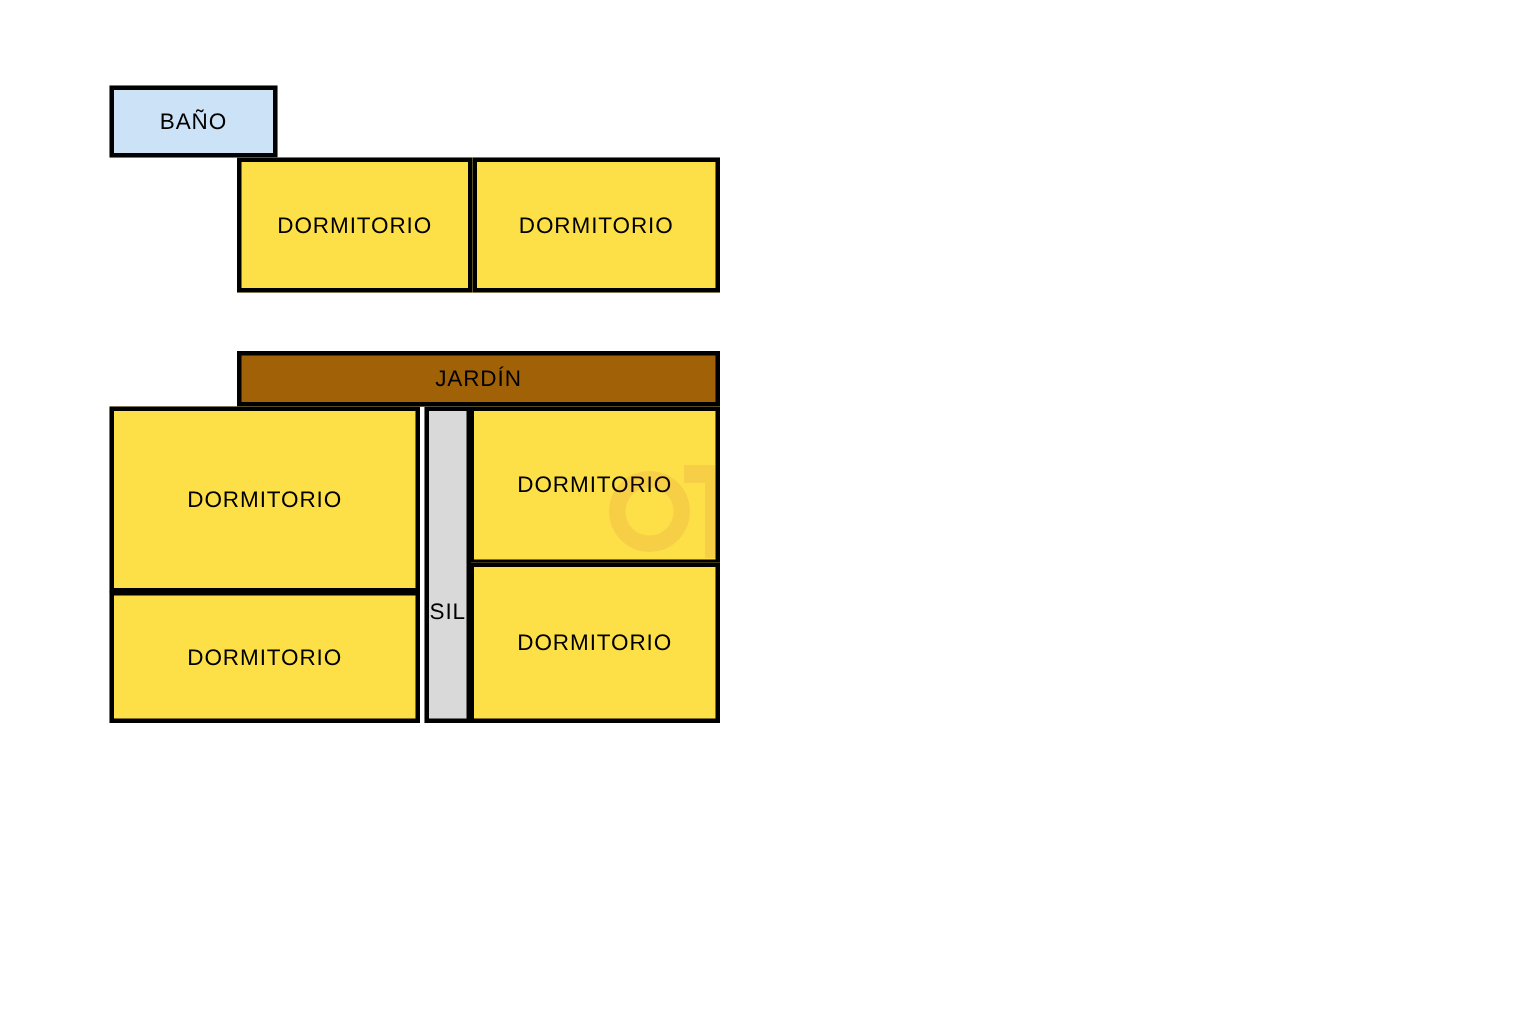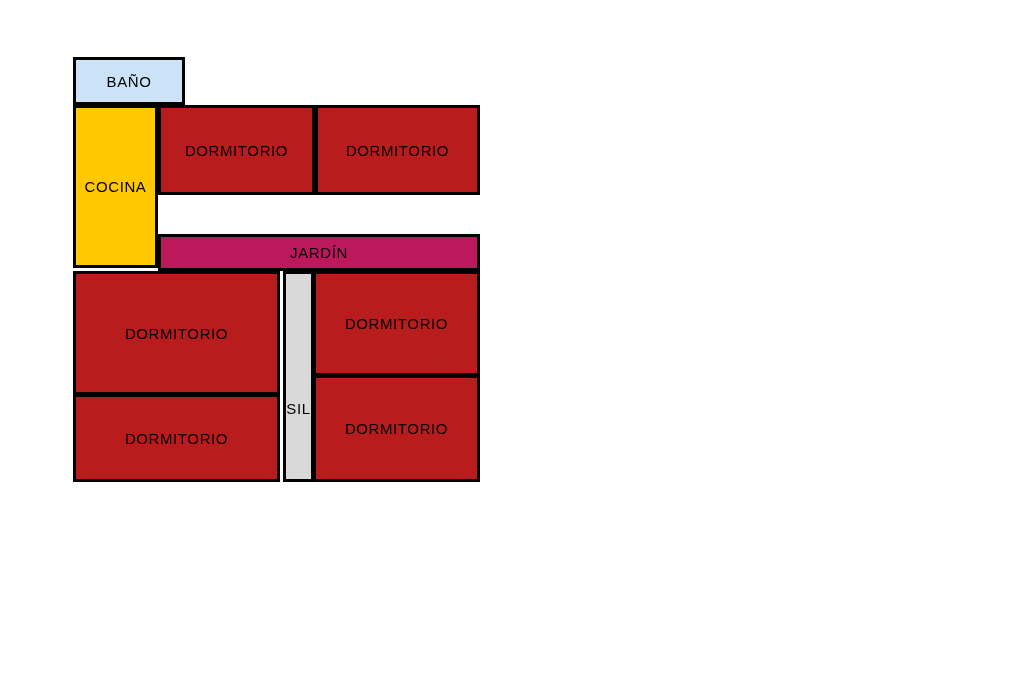--- a/index.html
+++ b/index.html
@@ -37,23 +37,23 @@
     color: #000000;
     letter-spacing: 0.6px;
     white-space: nowrap;
     line-height: 1;
     text-align: center;
   }
 
   
   .fill-bath    { background: #cce2f7; }
   .fill-kitchen { background: #ffc800; }
-  .fill-bed     { background: #b91c1c; }
+  .fill-bed     { background: #fde047; }
   .fill-other   { background: #d9d9d9; }
-  .fill-garden  { background: #be185d; }
+  .fill-garden  { background: #a16207; }
   .fill-hall    { background: #d9d9d9; }
   .label-center { align-items: center; }
 
   
   .hall-label-wrap {
     position: absolute;
     left: 50%;
     top: 50%;
     transform: translate(-50%, -50%);
     width: 100%;
@@ -91,23 +91,20 @@
 </style>
 </head>
 <body>
 
 <div id="floorplan-canvas">
 
   <div class="room fill-bath label-center" style="left:73px; top:57px; width:112px; height:48px;">
     <span class="room-label">BAÑO</span>
   </div>
 
-  <div class="room fill-kitchen label-center" style="left:73px; top:105px; width:85px; height:163px;">
-    <span class="room-label">COCINA</span>
-  </div>
 
   <div class="room fill-bed label-center" style="left:158px; top:105px; width:157px; height:90px;">
     <span class="room-label">DORMITORIO</span>
   </div>
 
   <div class="room fill-bed label-center" style="left:315px; top:105px; width:165px; height:90px;">
     <span class="room-label">DORMITORIO</span>
   </div>
 
 

